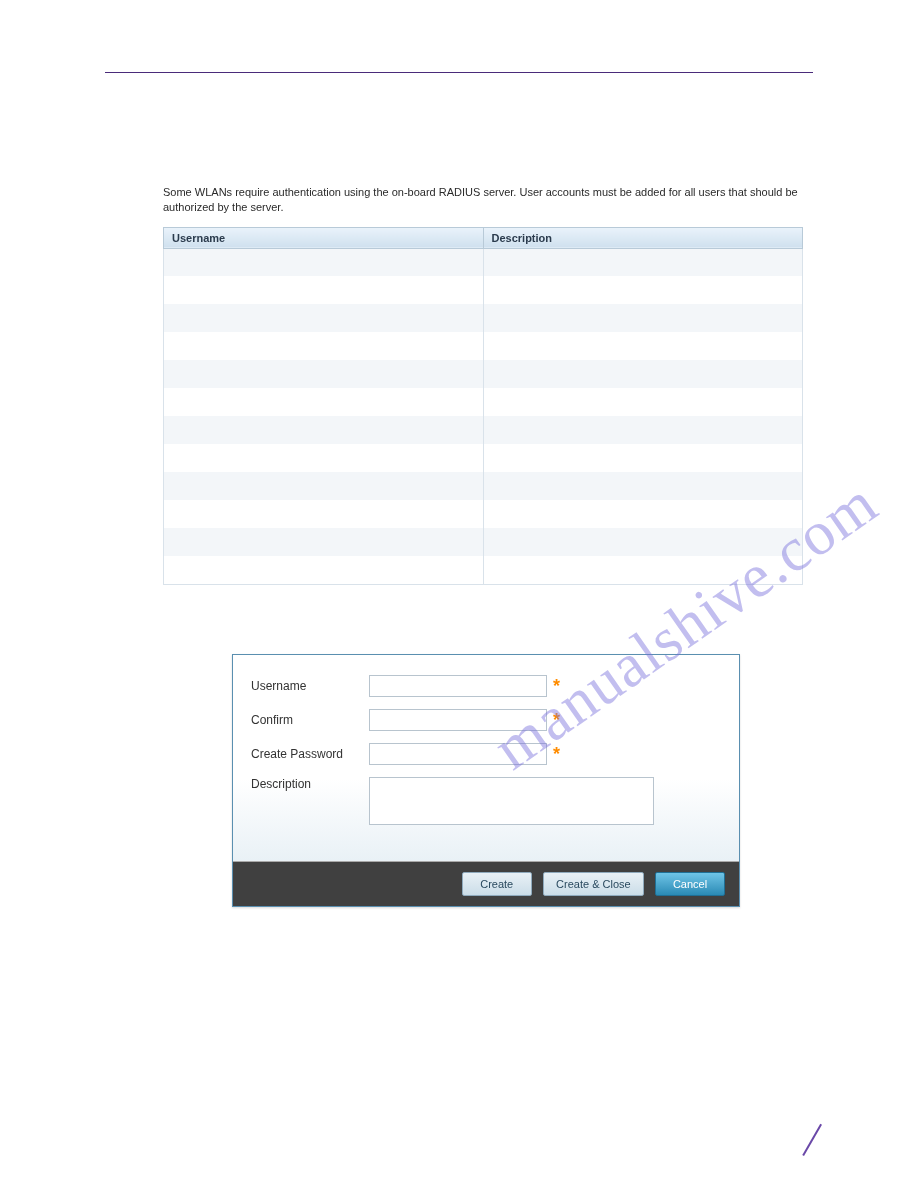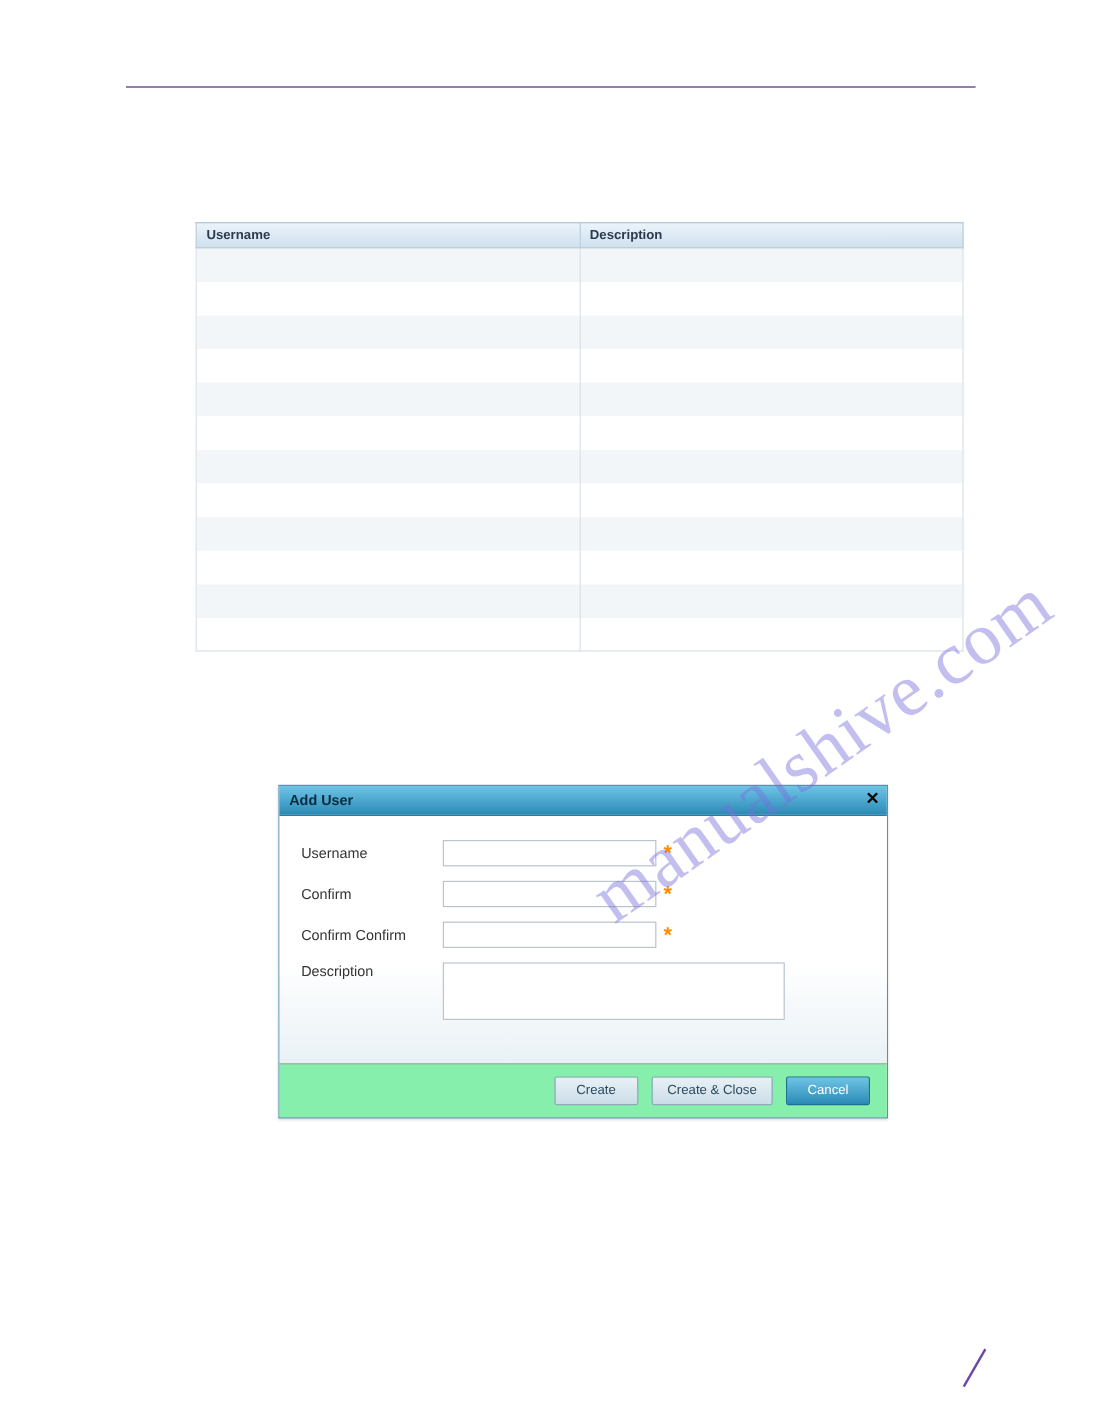--- a/index.html
+++ b/index.html
@@ -119,21 +119,21 @@
     resize: none;
   }
   .req {
     color: #ff8c00;
     font-size: 18px;
     font-weight: bold;
     margin-left: 6px;
     line-height: 1;
   }
   .dialog-footer {
-    background: #86efac;
+    background: #404040;
     border-top: 1px solid #a9a9a9;
     padding: 10px 14px;
     text-align: right;
   }
   .btn {
     display: inline-block;
     min-width: 70px;
     height: 24px;
     border: 1px solid #8faabd;
     background: linear-gradient(#e9f1f6, #cbdde8);
@@ -182,20 +182,21 @@
     transform: rotate(30deg);
     transform-origin: bottom right;
   }
 </style>
 </head>
 <body>
 
 <div class="page-rule"></div>
 
 <div class="content-area">
+  <p class="intro-text">Some WLANs require authentication using the on-board RADIUS server.  User accounts must be added for all users that should be authorized by the server.</p>
 
   <table class="user-table">
     <thead>
       <tr>
         <th style="width:50%;">Username</th>
         <th style="width:50%;">Description</th>
       </tr>
     </thead>
     <tbody>
       <tr class="alt">
@@ -244,37 +245,33 @@
         </tr>
       <tr>
           <td></td>
           <td></td>
         </tr>
     </tbody>
   </table>
 </div>
 
 <div class="dialog-wrap">
-  <div class="dialog-title">
-    <span>Add User</span>
-    <span class="close-x">✕</span>
-  </div>
   <div class="dialog-body">
     <div class="form-row">
       <span class="lbl">Username</span>
       <input type="text" value="" style="">
       <span class="req">*</span>
     </div>
     <div class="form-row">
       <span class="lbl">Confirm</span>
       <input type="password" value="" style="">
       <span class="req">*</span>
     </div>
     <div class="form-row">
-      <span class="lbl">Confirm Confirm</span>
+      <span class="lbl">Create Password</span>
       <input type="password" value="" style="">
       <span class="req">*</span>
     </div>
     <div class="form-row" style="align-items:flex-start;">
       <span class="lbl">Description</span>
       <textarea style=""></textarea>
     </div>
   </div>
   <div class="dialog-footer">
     <span class="btn">Create</span>

